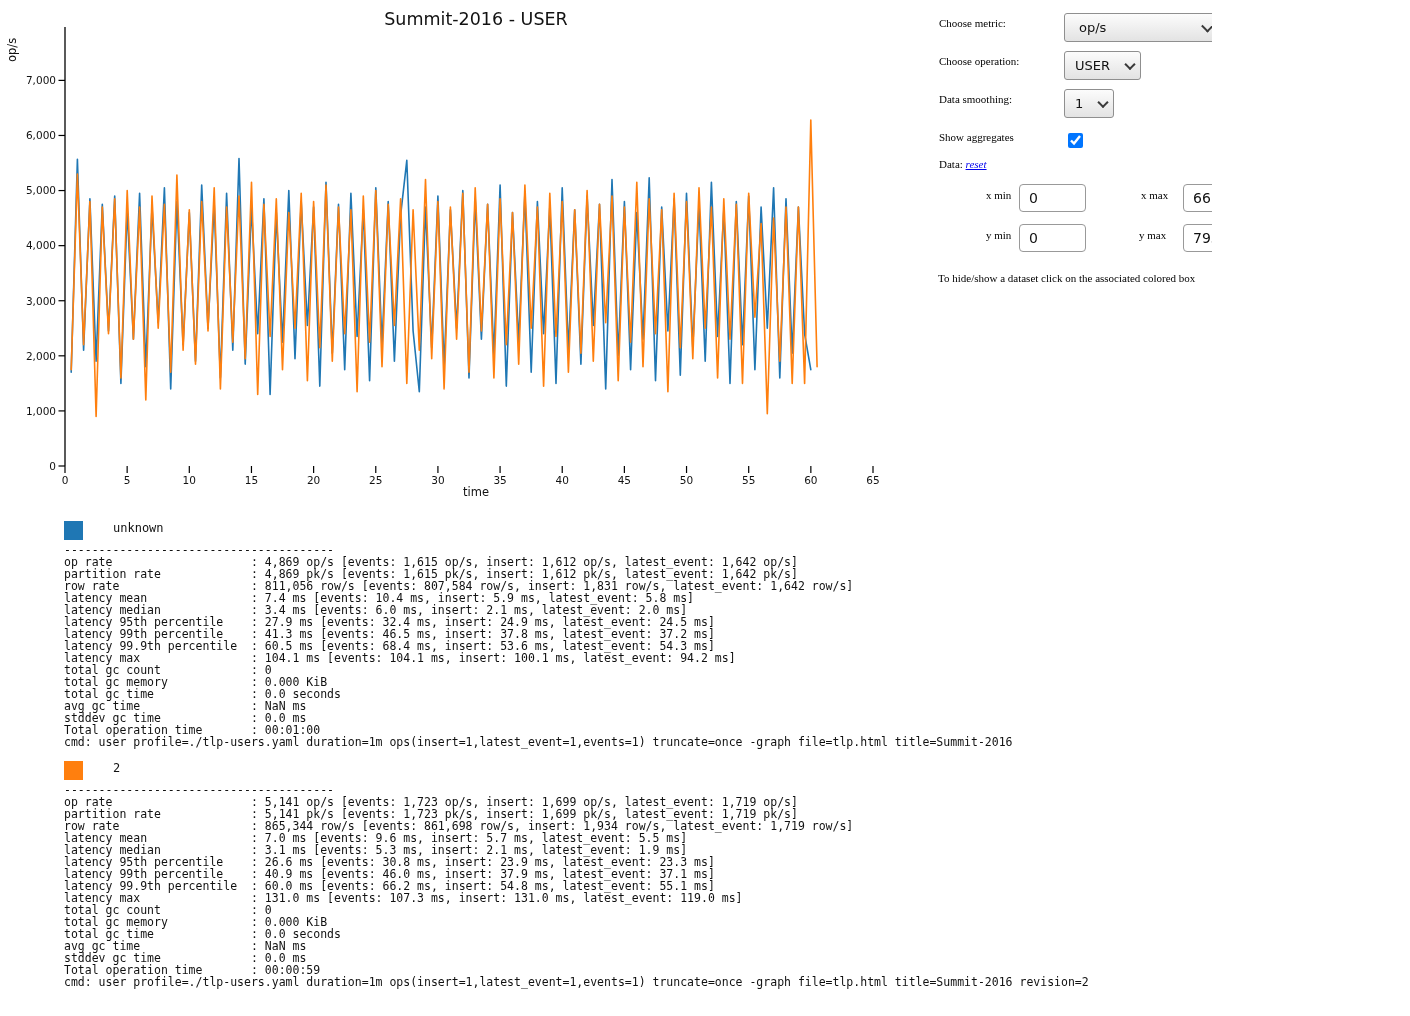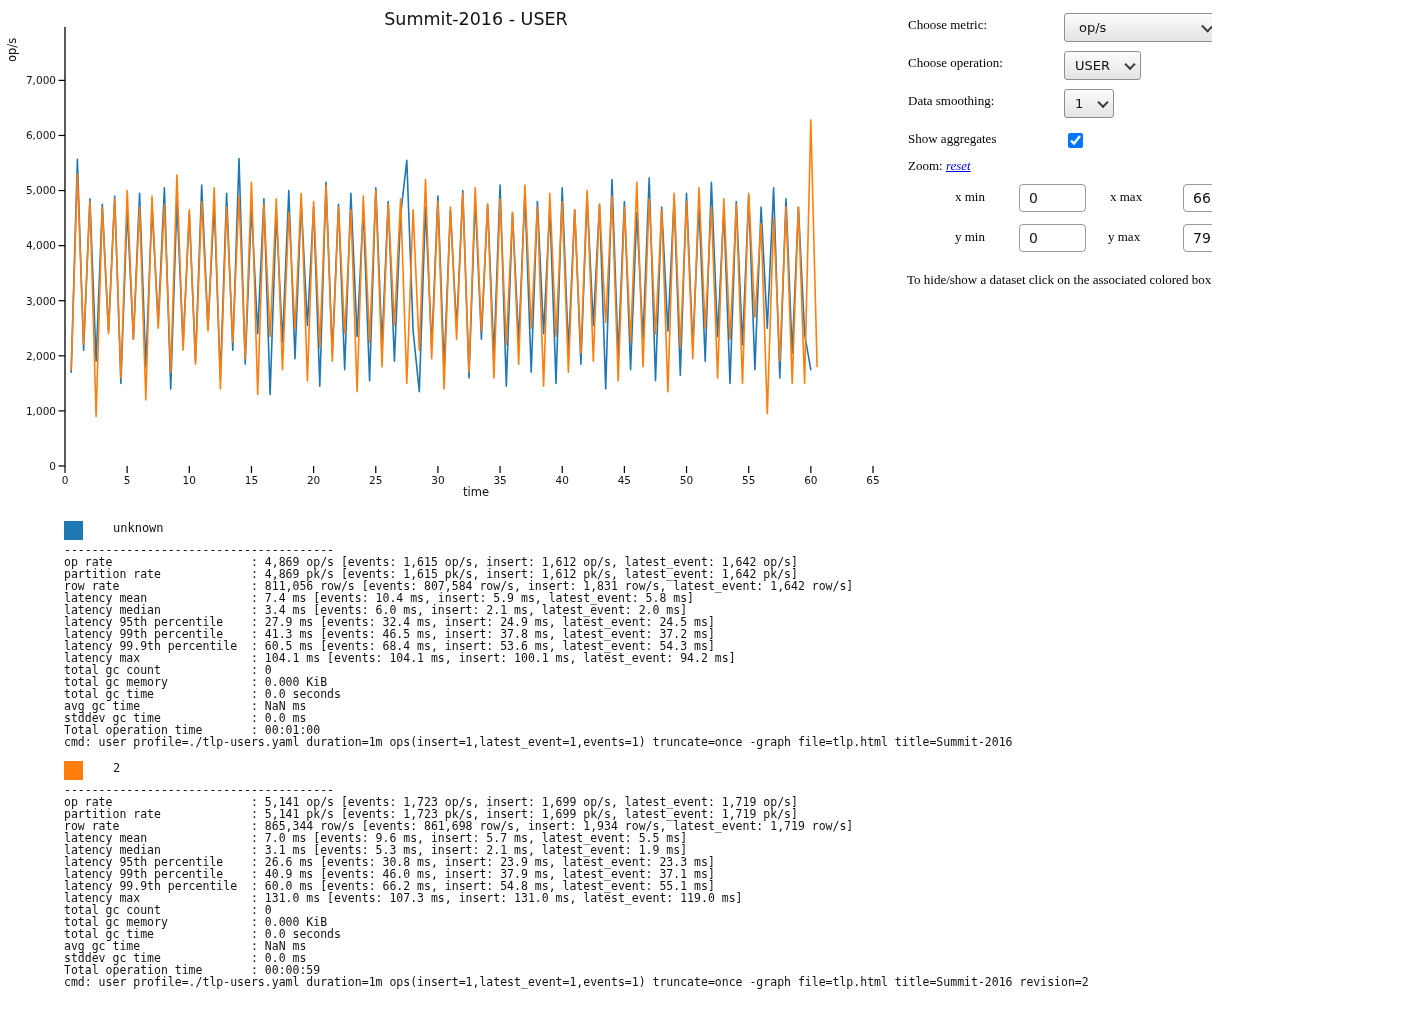--- a/index.html
+++ b/index.html
@@ -3,21 +3,21 @@
 <meta charset="utf-8">
 <style>
   html,body{margin:0;padding:0;background:#fff;}
   #page{position:relative;width:1212px;height:1016px;background:#fff;overflow:hidden;
         font-family:"Liberation Serif","DejaVu Serif",serif;color:#000;}
 
   
   #chart{position:absolute;left:0;top:0;}
 
   
-  .ctl-label{position:absolute;font-size:13px;white-space:nowrap;}
+  .ctl-label{position:absolute;font-size:11px;white-space:nowrap;margin-left:31px;}
   .sel-wrap{position:absolute;}
   .sel-wrap select{
     appearance:none;-moz-appearance:none;-webkit-appearance:none;
     width:100%;height:100%;
     background:linear-gradient(#fcfcfc,#e3e3e3);
     border:1px solid #8f8f8f;border-radius:3px;
     padding:0 26px 0 14px;
     font:13px "DejaVu Sans","Liberation Sans",sans-serif;color:#111;
   }
   .sel-wrap.sm select{padding:0 20px 0 10px;}
@@ -110,21 +110,21 @@
   <div class="ctl-label" style="left:908px;top:93px;">Data smoothing:</div>
   <div class="sel-wrap sm" style="left:1064px;top:89px;width:50px;height:29px;">
     <select><option>1</option></select>
     <span class="chev"></span>
   </div>
 
   <div class="ctl-label" style="left:908px;top:131px;">Show aggregates</div>
   <input type="checkbox" id="aggregates-checkbox" style="left: 1068px; top: 133px;" checked="true">
 
   <div class="ctl-label" style="left:908px;top:158px;">
-    <span>Zoom:</span>
+    <span>Data:</span>
     <a class="reset-link">reset</a>
   </div>
 
   <div class="ctl-label" style="left:955px;top:189px;">x min</div>
   <input class="zoom-input" style="left: 1019px; top: 184px; width: 56px;" value="0">
   <div class="ctl-label" style="left:1110px;top:189px;">x max</div>
   <input class="zoom-input" style="left: 1183px; top: 184px; width: 56px;" value="66">
 
   <div class="ctl-label" style="left:955px;top:229px;">y min</div>
   <input class="zoom-input" style="left: 1019px; top: 224px; width: 56px;" value="0">

